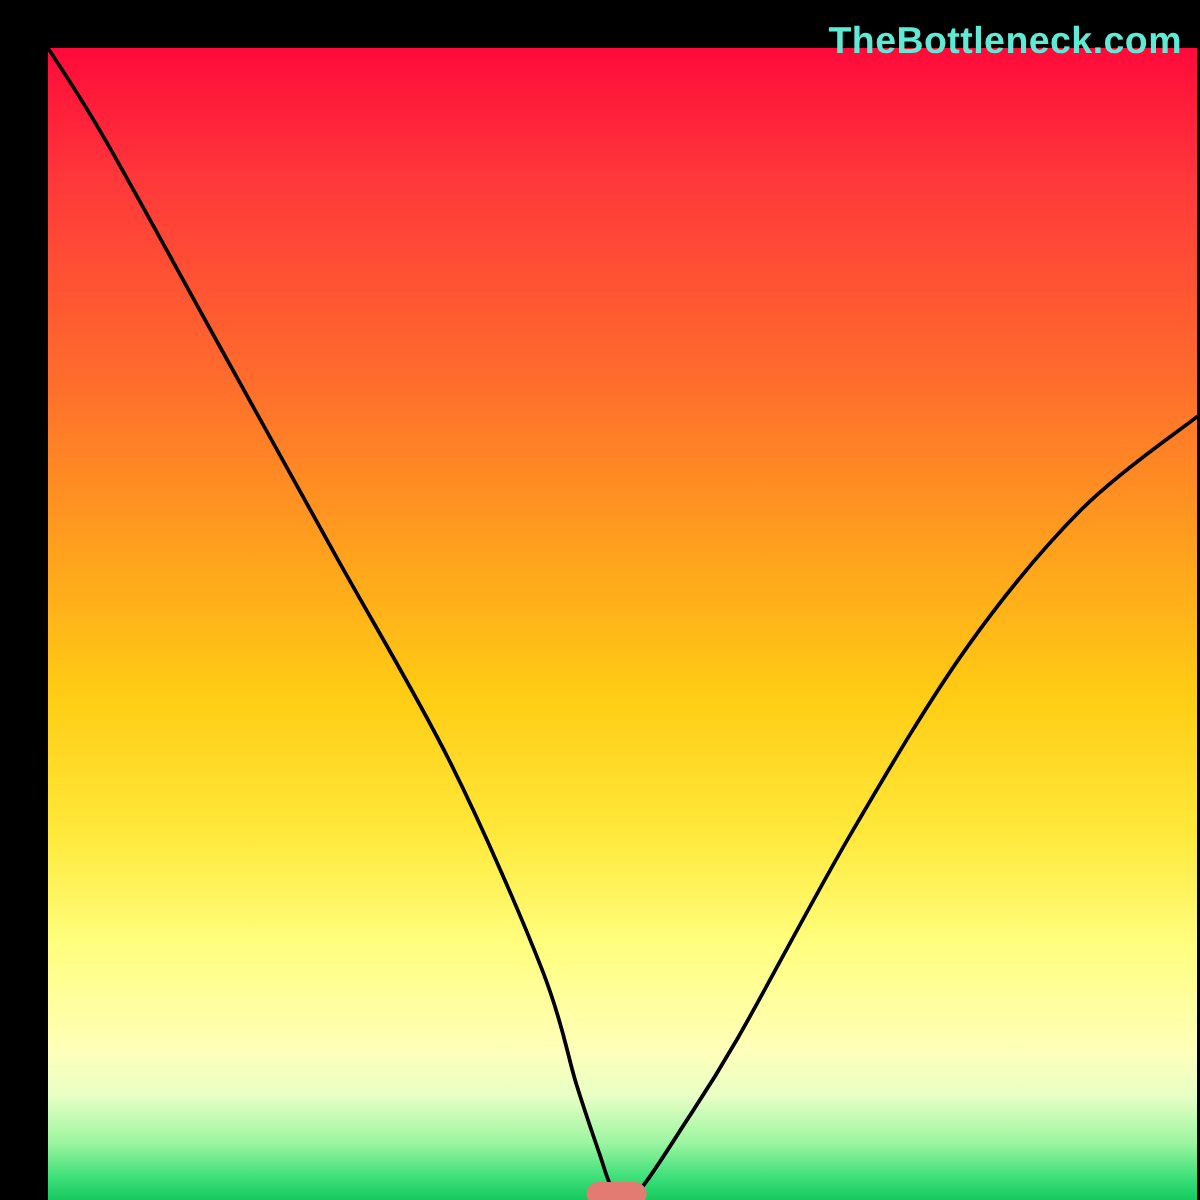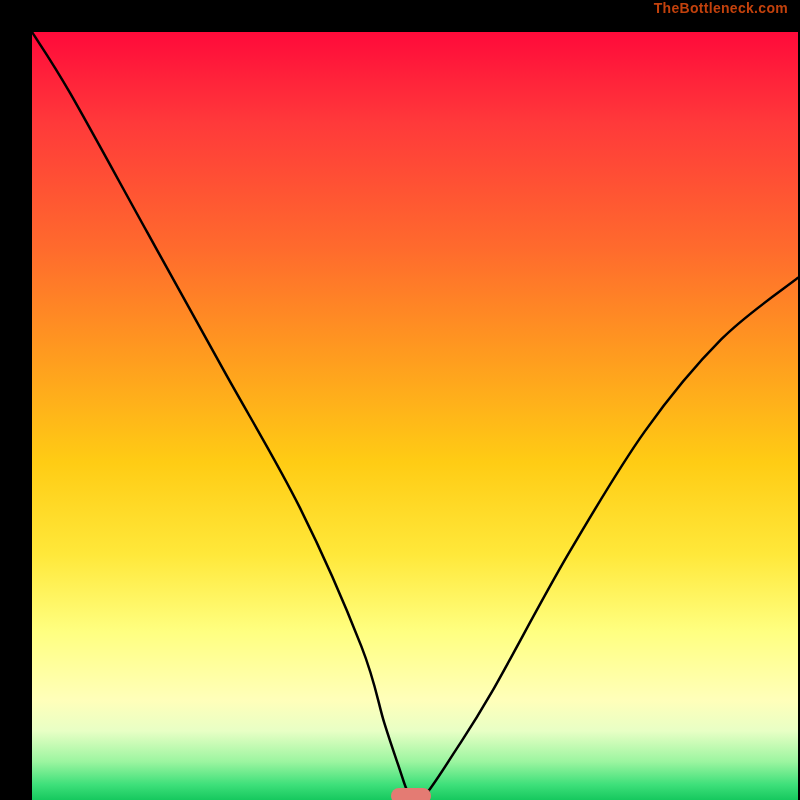--- a/index.html
+++ b/index.html
@@ -12,24 +12,24 @@
     overflow: hidden;
   }
   .frame {
     position: relative;
     width: 800px;
     height: 800px;
     background: #000;
   }
   .watermark {
     position: absolute;
-    top: 0;
+    top: 13px;
     right: 12px;
-    color: #c2410c;
-    font-size: 14px;
+    color: #5eead4;
+    font-size: 25px;
     font-weight: bold;
     letter-spacing: 0.3px;
     z-index: 40;
   }
   .plot {
     position: absolute;
     left: 32px;
     top: 32px;
     width: 766px;   
     height: 768px;  

